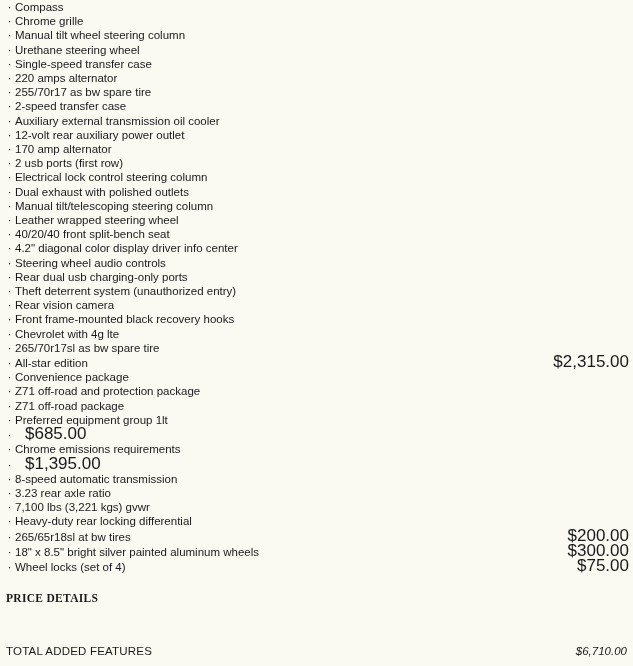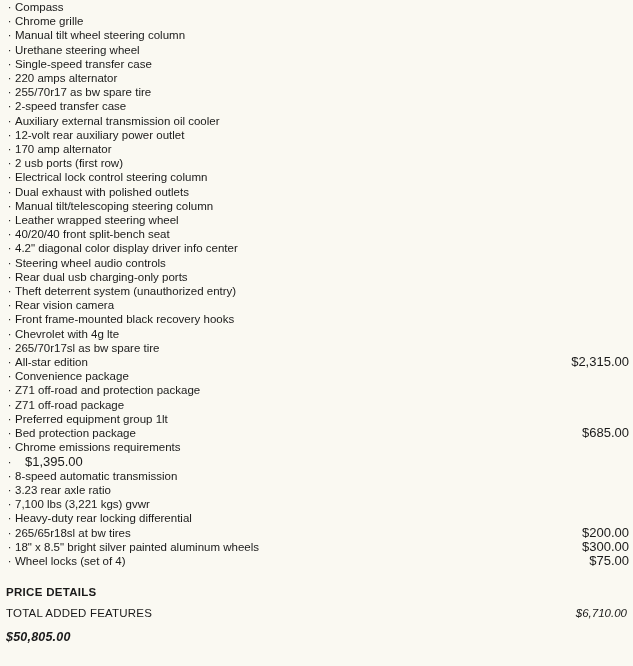--- a/index.html
+++ b/index.html
@@ -44,41 +44,42 @@
   }
   .feature-label {
     flex: 1 1 auto;
     overflow: hidden;
     text-overflow: ellipsis;
   }
   .feature-price {
     flex: 0 0 auto;
     text-align: right;
     padding-left: 10px;
-    font-size: 13px;
+    font-size: 17px;
   }
   .price-details {
     margin-top: 18px;
   }
   .pd-title {
     font-size: 11.5px;
     font-weight: bold;
     letter-spacing: 0.3px;
     padding-left: 2px;
     margin-bottom: 9px;
+    font-family: Liberation Serif, serif;
   }
   .pd-row {
     display: flex;
     align-items: baseline;
     justify-content: space-between;
     font-size: 11.5px;
     padding: 0 2px 0 2px;
     margin-bottom: 9px;
   }
-  .pd-row .pd-label { letter-spacing: 0.2px; }
+  .pd-row .pd-label { letter-spacing: 0.2px; margin-top: 32px; }
   .pd-row .pd-value { text-align: right; font-style: italic; }
   .pd-row.total {
     font-weight: bold;
     font-size: 12.5px;
     letter-spacing: 0.6px;
     margin-bottom: 0;
     padding-top: 2px;
   }
   .pd-row.total .pd-value {
     letter-spacing: 0.2px;
@@ -235,21 +236,20 @@
         <span class="feature-label">Z71 off-road package</span>
         <span class="feature-price"></span>
       </li>
     <li class="feature-row">
         <span class="bullet">·</span>
         <span class="feature-label">Preferred equipment group 1lt</span>
         <span class="feature-price"></span>
       </li>
     <li class="feature-row">
         <span class="bullet">·</span>
-        <span class="feature-label">Bed protection package</span>
         <span class="feature-price">$685.00</span>
       </li>
     <li class="feature-row">
         <span class="bullet">·</span>
         <span class="feature-label">Chrome emissions requirements</span>
         <span class="feature-price"></span>
       </li>
     <li class="feature-row">
         <span class="bullet">·</span>
         <span class="feature-price">$1,395.00</span>

